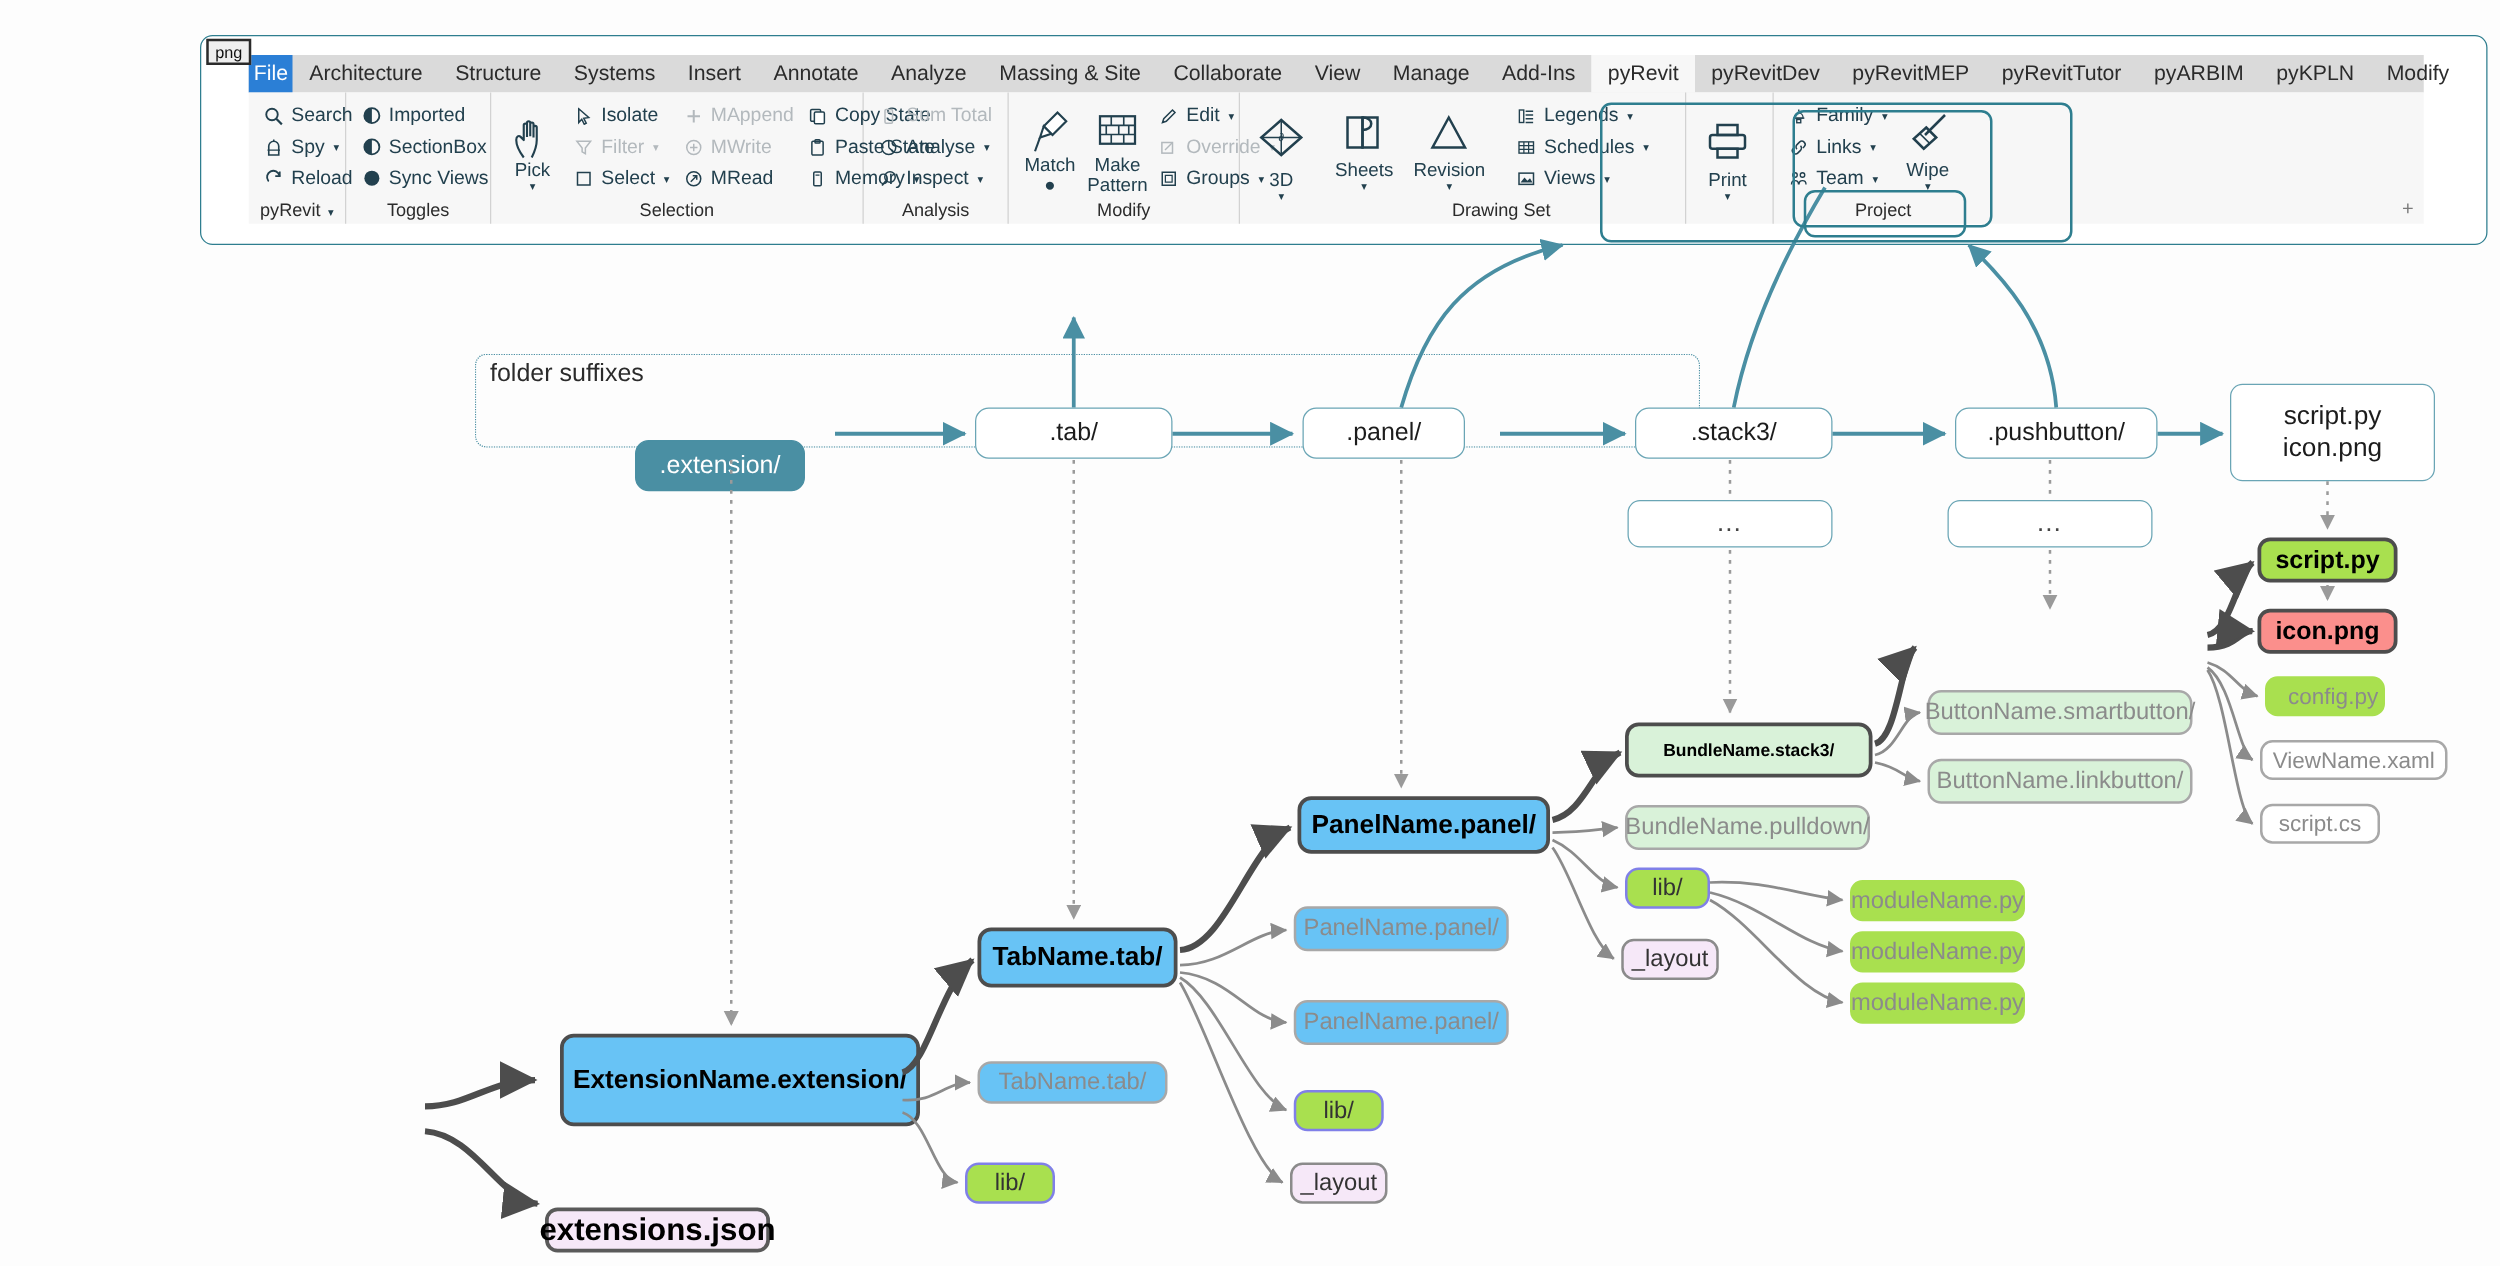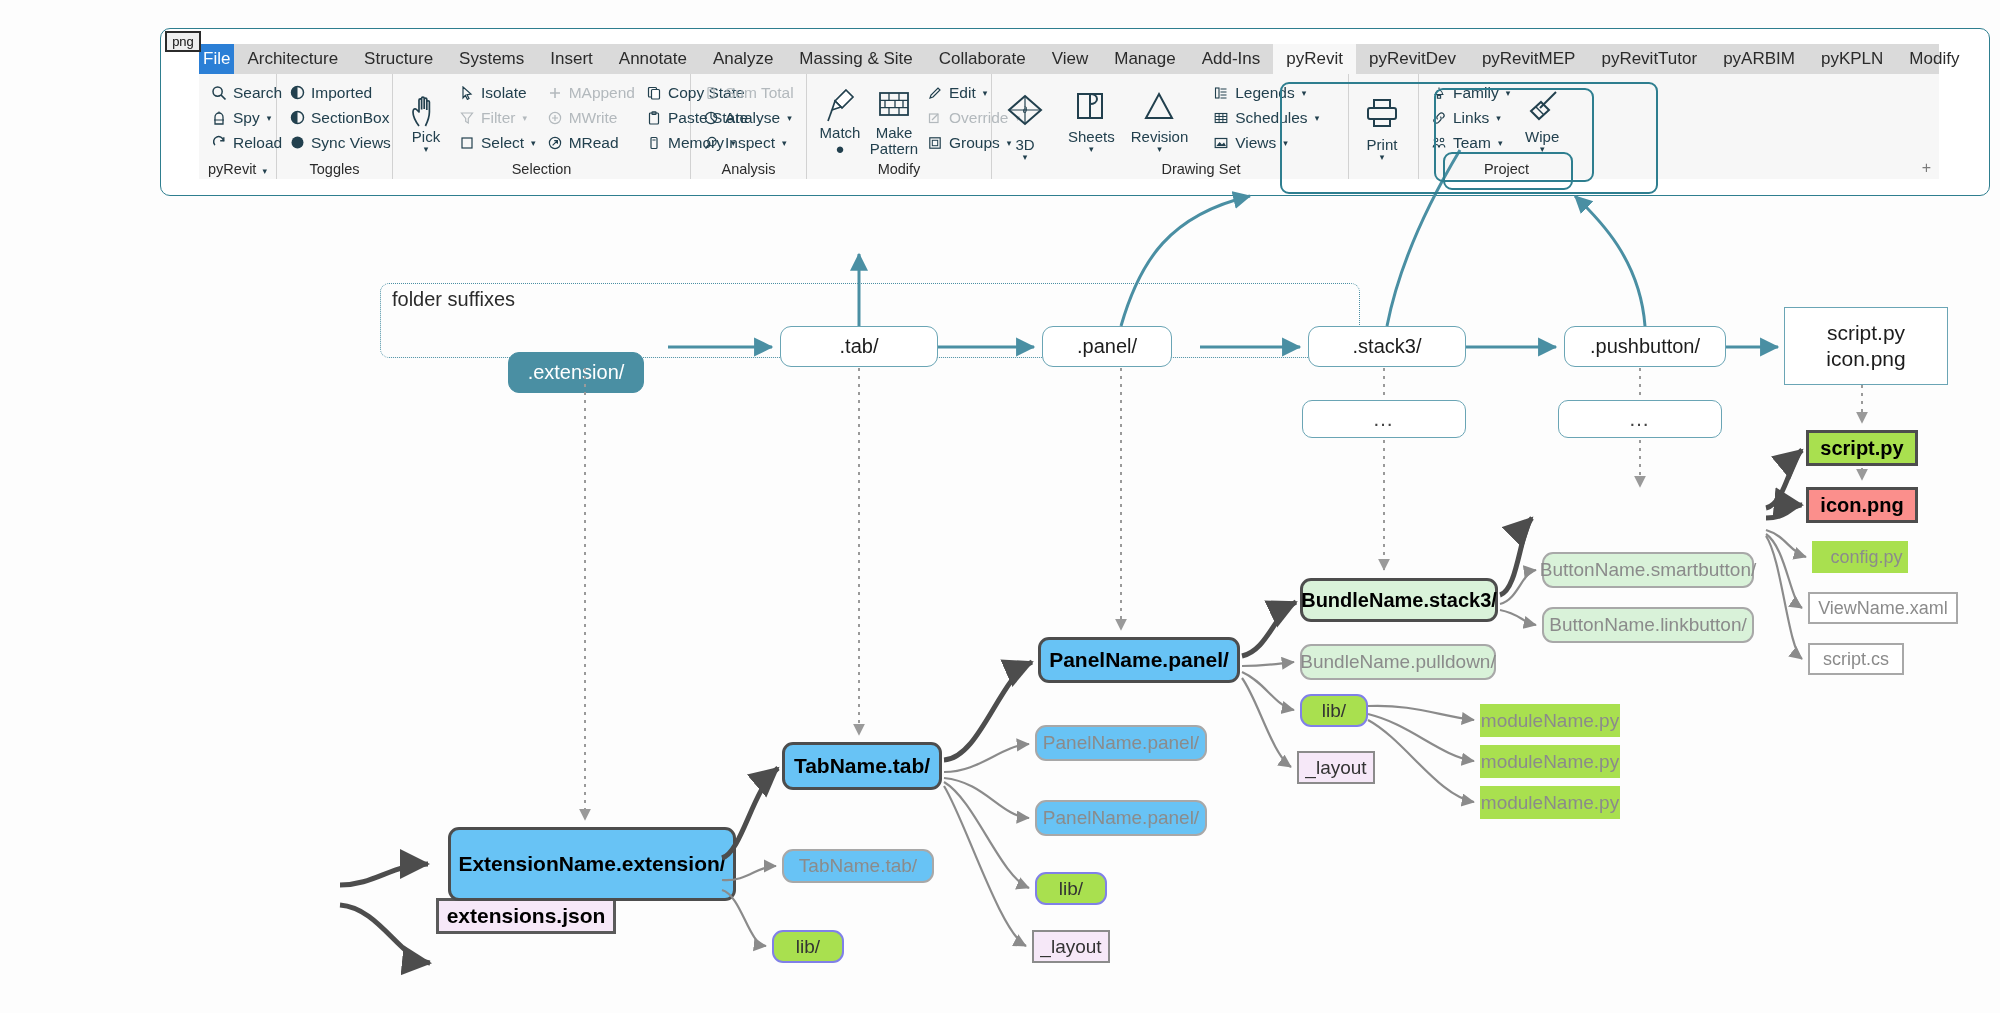--- a/index.html
+++ b/index.html
@@ -59,21 +59,21 @@
            padding:0 8px; min-width:54px; }
   .bigbtn .bglyph{ height:46px; display:flex; align-items:flex-end; }
   .bigbtn .blabel{ font-size:15px; color:#22404e; text-align:center; line-height:16px; }
   .bigbtn .bcaret{ font-size:9px; color:#22404e; line-height:8px; }
 
   .hl-box{ position:absolute; border:2.5px solid #2e7e8f; border-radius:9px; pointer-events:none; z-index:5;}
   .plus{ position:absolute; right:8px; bottom:2px; color:#7b7b7b; font-size:16px; }
 
   
   .node{ position:absolute; display:flex; align-items:center; justify-content:center;
-         text-align:center; white-space:nowrap; }
+         text-align:center; white-space:nowrap;border-radius:10px; }
 
   
   .suffix-group{
     position:absolute; left:380px; top:283px; width:980px; height:75px;
     border:1.3px dotted #4a8fa3; border-radius:9px; background:transparent;
   }
   .suffix-label{ position:absolute; left:392px; top:288px; font-size:20px; color:#2b2b2b; }
   .sfx{ height:41px; border:1.6px solid #6aa5b5; border-radius:11px; background:#ffffff;
         color:#1c1c1c; font-size:20px; }
   .sfx.filled{ background:#4a8fa3; border-color:#4a8fa3; color:#ffffff; }
@@ -591,21 +591,21 @@
   </div>
 
   <div class="node dots" style="left:1302px;top:400px;width:164px;">
       <span>…</span>
     </div>
   <div class="node dots" style="left:1558px;top:400px;width:164px;">
       <span>…</span>
     </div>
 
 
-  <div class="node n-pink-strong" style="left:436px;top:898px;width:180px;height:36px;font-size:21px;">
+  <div class="node n-pink-strong" style="left:436px;top:966px;width:180px;height:36px;font-size:25px;">
     <span>extensions.json</span>
     </div>
 
   <div class="node n-blue n-strong" style="left:448px;top:827px;width:288px;height:74px;font-size:21px;">
     <span>ExtensionName.extension/</span>
     </div>
 
   <div class="node n-blue n-ghost" style="left:782px;top:849px;width:152px;height:34px;font-size:19px;">
     <span>TabName.tab/</span>
     </div>
@@ -648,21 +648,21 @@
   <div class="node n-lime n-lime-g" style="left:1480px;top:704px;width:140px;height:33px;font-size:19px;">
     <span>moduleName.py</span>
     </div>
   <div class="node n-lime n-lime-g" style="left:1480px;top:745px;width:140px;height:33px;font-size:19px;">
     <span>moduleName.py</span>
     </div>
   <div class="node n-lime n-lime-g" style="left:1480px;top:786px;width:140px;height:33px;font-size:19px;">
     <span>moduleName.py</span>
     </div>
 
-  <div class="node n-green n-strong" style="left:1300px;top:578px;width:198px;height:44px;font-size:20px;">
+  <div class="node n-green n-strong" style="left:1300px;top:578px;width:198px;height:44px;font-size:14px;">
     <span>BundleName.stack3/</span>
     </div>
 
   <div class="node n-green n-ghost" style="left:1542px;top:552px;width:212px;height:36px;font-size:19px;">
     <span>ButtonName.smartbutton/</span>
     </div>
   <div class="node n-green n-ghost" style="left:1542px;top:607px;width:212px;height:36px;font-size:19px;">
     <span>ButtonName.linkbutton/</span>
     </div>
 

